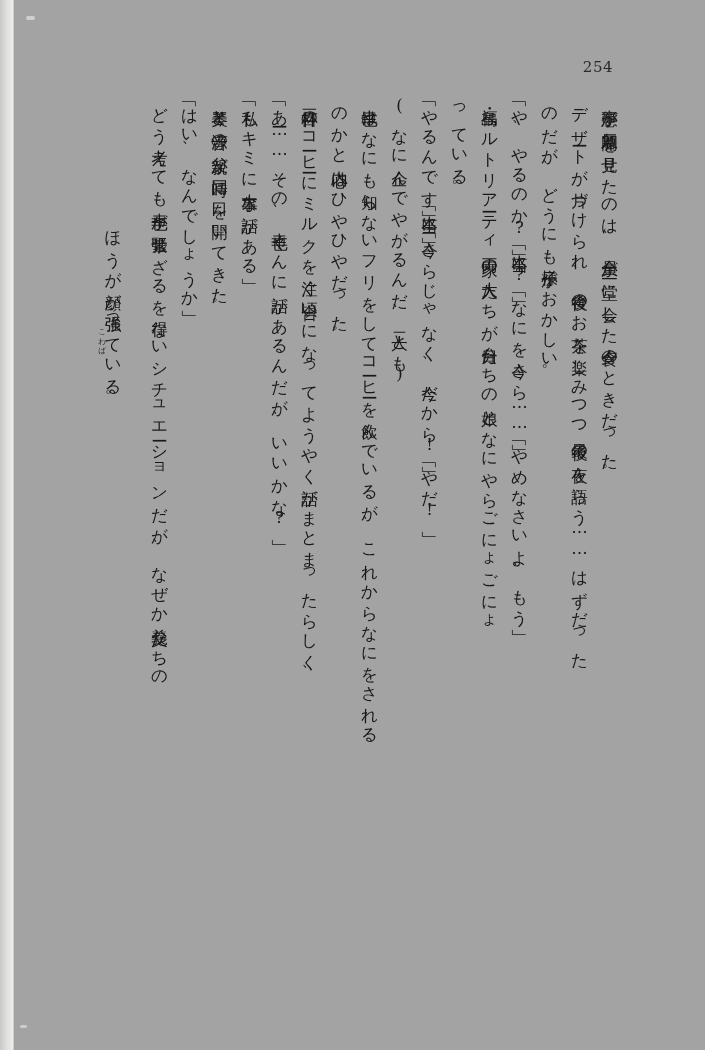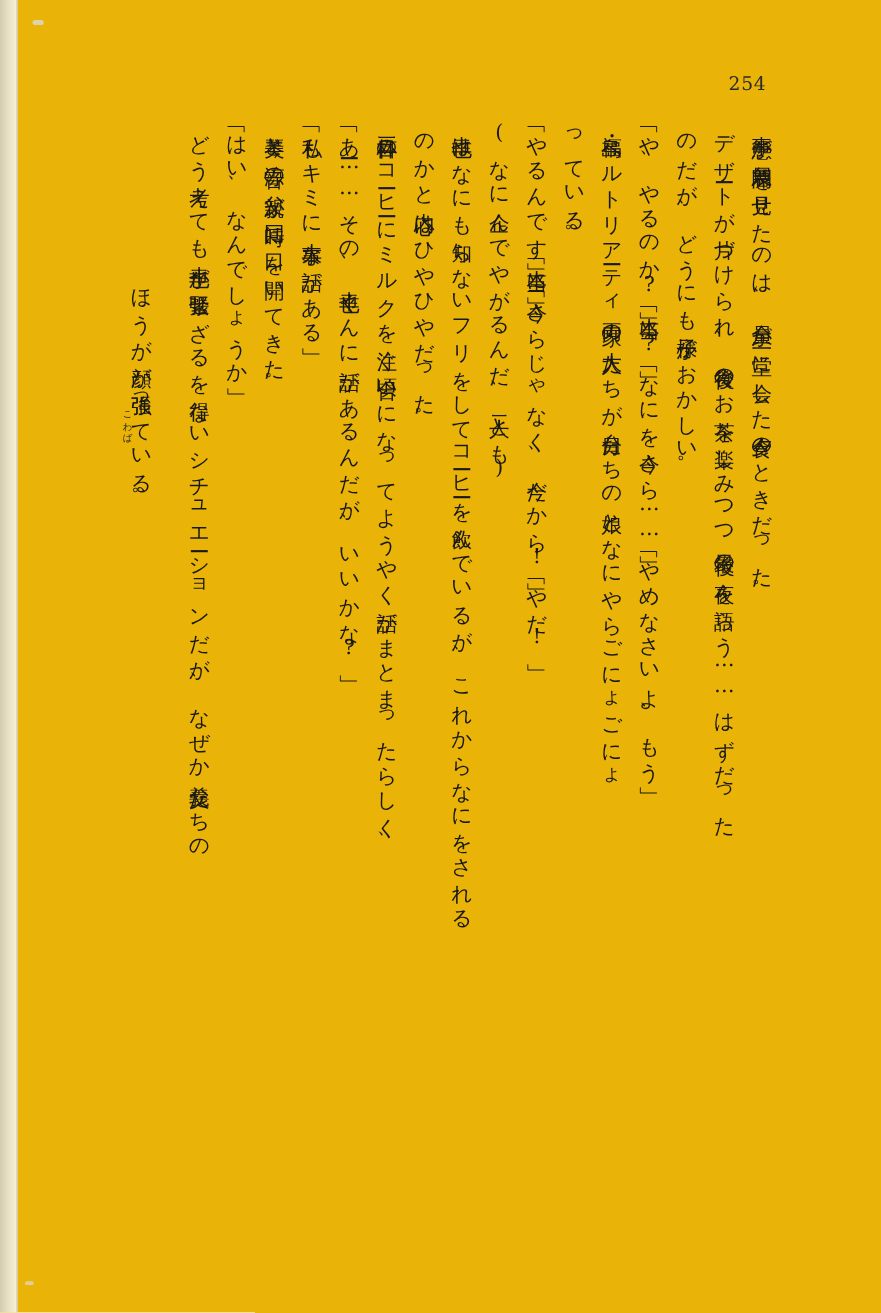--- a/index.html
+++ b/index.html
@@ -13,21 +13,21 @@
     position: relative;
     overflow: hidden;
     font-family: "DejaVu Serif", "Liberation Serif", serif;
     color: #1a1a1a;
   }
 
   
   #page {
     position: absolute;
     inset: 0;
-    background: #eab308;
+    background: #a3a3a3;
   }
 
   
   #left-edge {
     position: absolute;
     left: 0;
     top: 0;
     width: 14px;
     height: 100%;
     background: linear-gradient(to right, #cfcfcf 0%, #e8e8e6 45%, #fdfdfb 100%);

